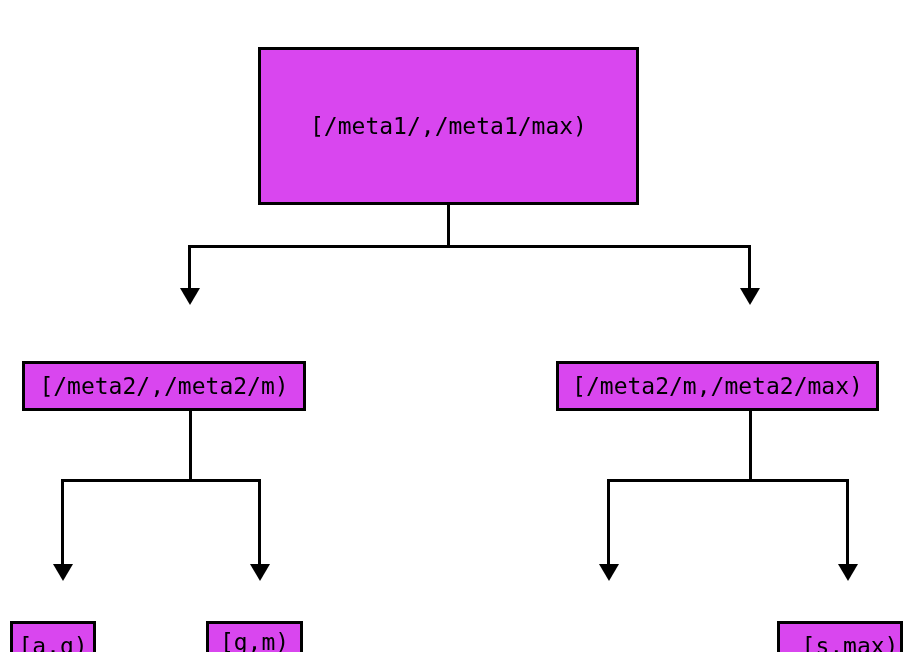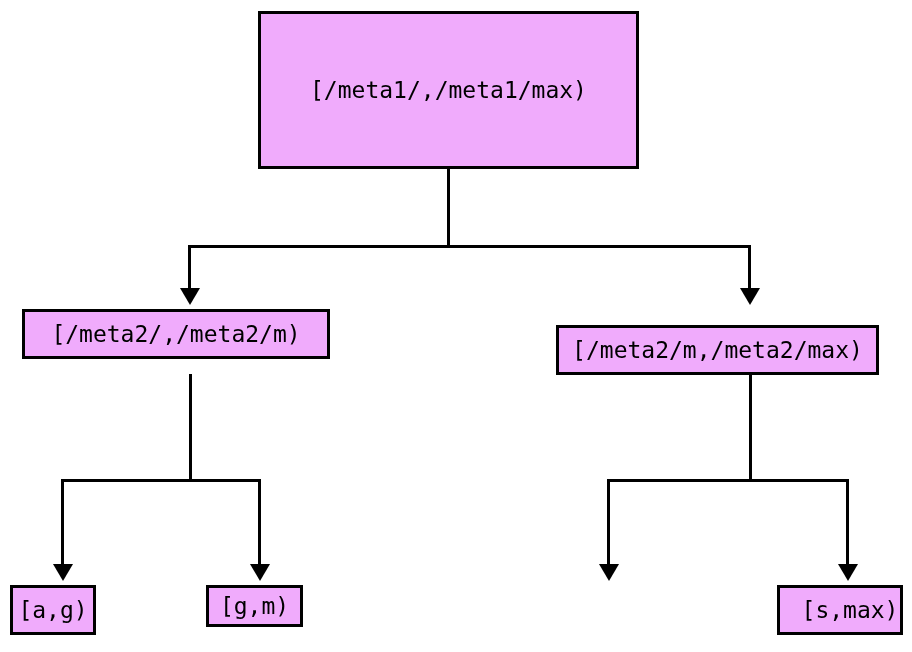--- a/index.html
+++ b/index.html
@@ -12,29 +12,30 @@
     width: 912px;
     height: 652px;
     background: #ffffff;
     font-family: "DejaVu Sans Mono", monospace;
     overflow: hidden;
   }
   .node {
     position: absolute;
     box-sizing: border-box;
     border: 3px solid #000000;
-    background: #f0abfc;
+    background: #d946ef;
     display: flex;
     align-items: center;
     justify-content: center;
     color: #000000;
     font-family: "DejaVu Sans Mono", monospace;
     font-size: 23px;
     line-height: 1;
     white-space: pre;
+    margin-top: 36px;
   }
   .edge-v {
     position: absolute;
     width: 3px;
     background: #000000;
   }
   .edge-h {
     position: absolute;
     height: 3px;
     background: #000000;
@@ -69,21 +70,21 @@
 
   <div class="edge-v" style="left:749px; top:374px; height:108px;"></div>
   <div class="edge-h" style="left:607px; top:479px; width:242px;"></div>
   <div class="edge-v" style="left:607px; top:479px; height:87px;"></div>
   <div class="arrow-head" style="left:599px; top:564px;"></div>
   <div class="edge-v" style="left:846px; top:479px; height:87px;"></div>
   <div class="arrow-head" style="left:838px; top:564px;"></div>
 
   <div class="node" style="left:258px; top:11px; width:381px; height:158px;">[/meta1/,/meta1/max)</div>
 
-  <div class="node" style="left:22px; top:309px; width:308px; height:50px;">[/meta2/,/meta2/m)</div>
+  <div class="node" style="left:22px; top:325px; width:284px; height:50px;">[/meta2/,/meta2/m)</div>
 
   <div class="node" style="left:556px; top:325px; width:323px; height:50px;">[/meta2/m,/meta2/max)</div>
 
   <div class="node" style="left:10px; top:585px; width:86px; height:50px;">[a,g)</div>
 
   <div class="node" style="left:206px; top:585px; width:97px; height:42px;">[g,m)</div>
 
 
   <div class="node" style="left:777px; top:585px; width:126px; height:50px;padding-left:20px;">[s,max)</div>
 

